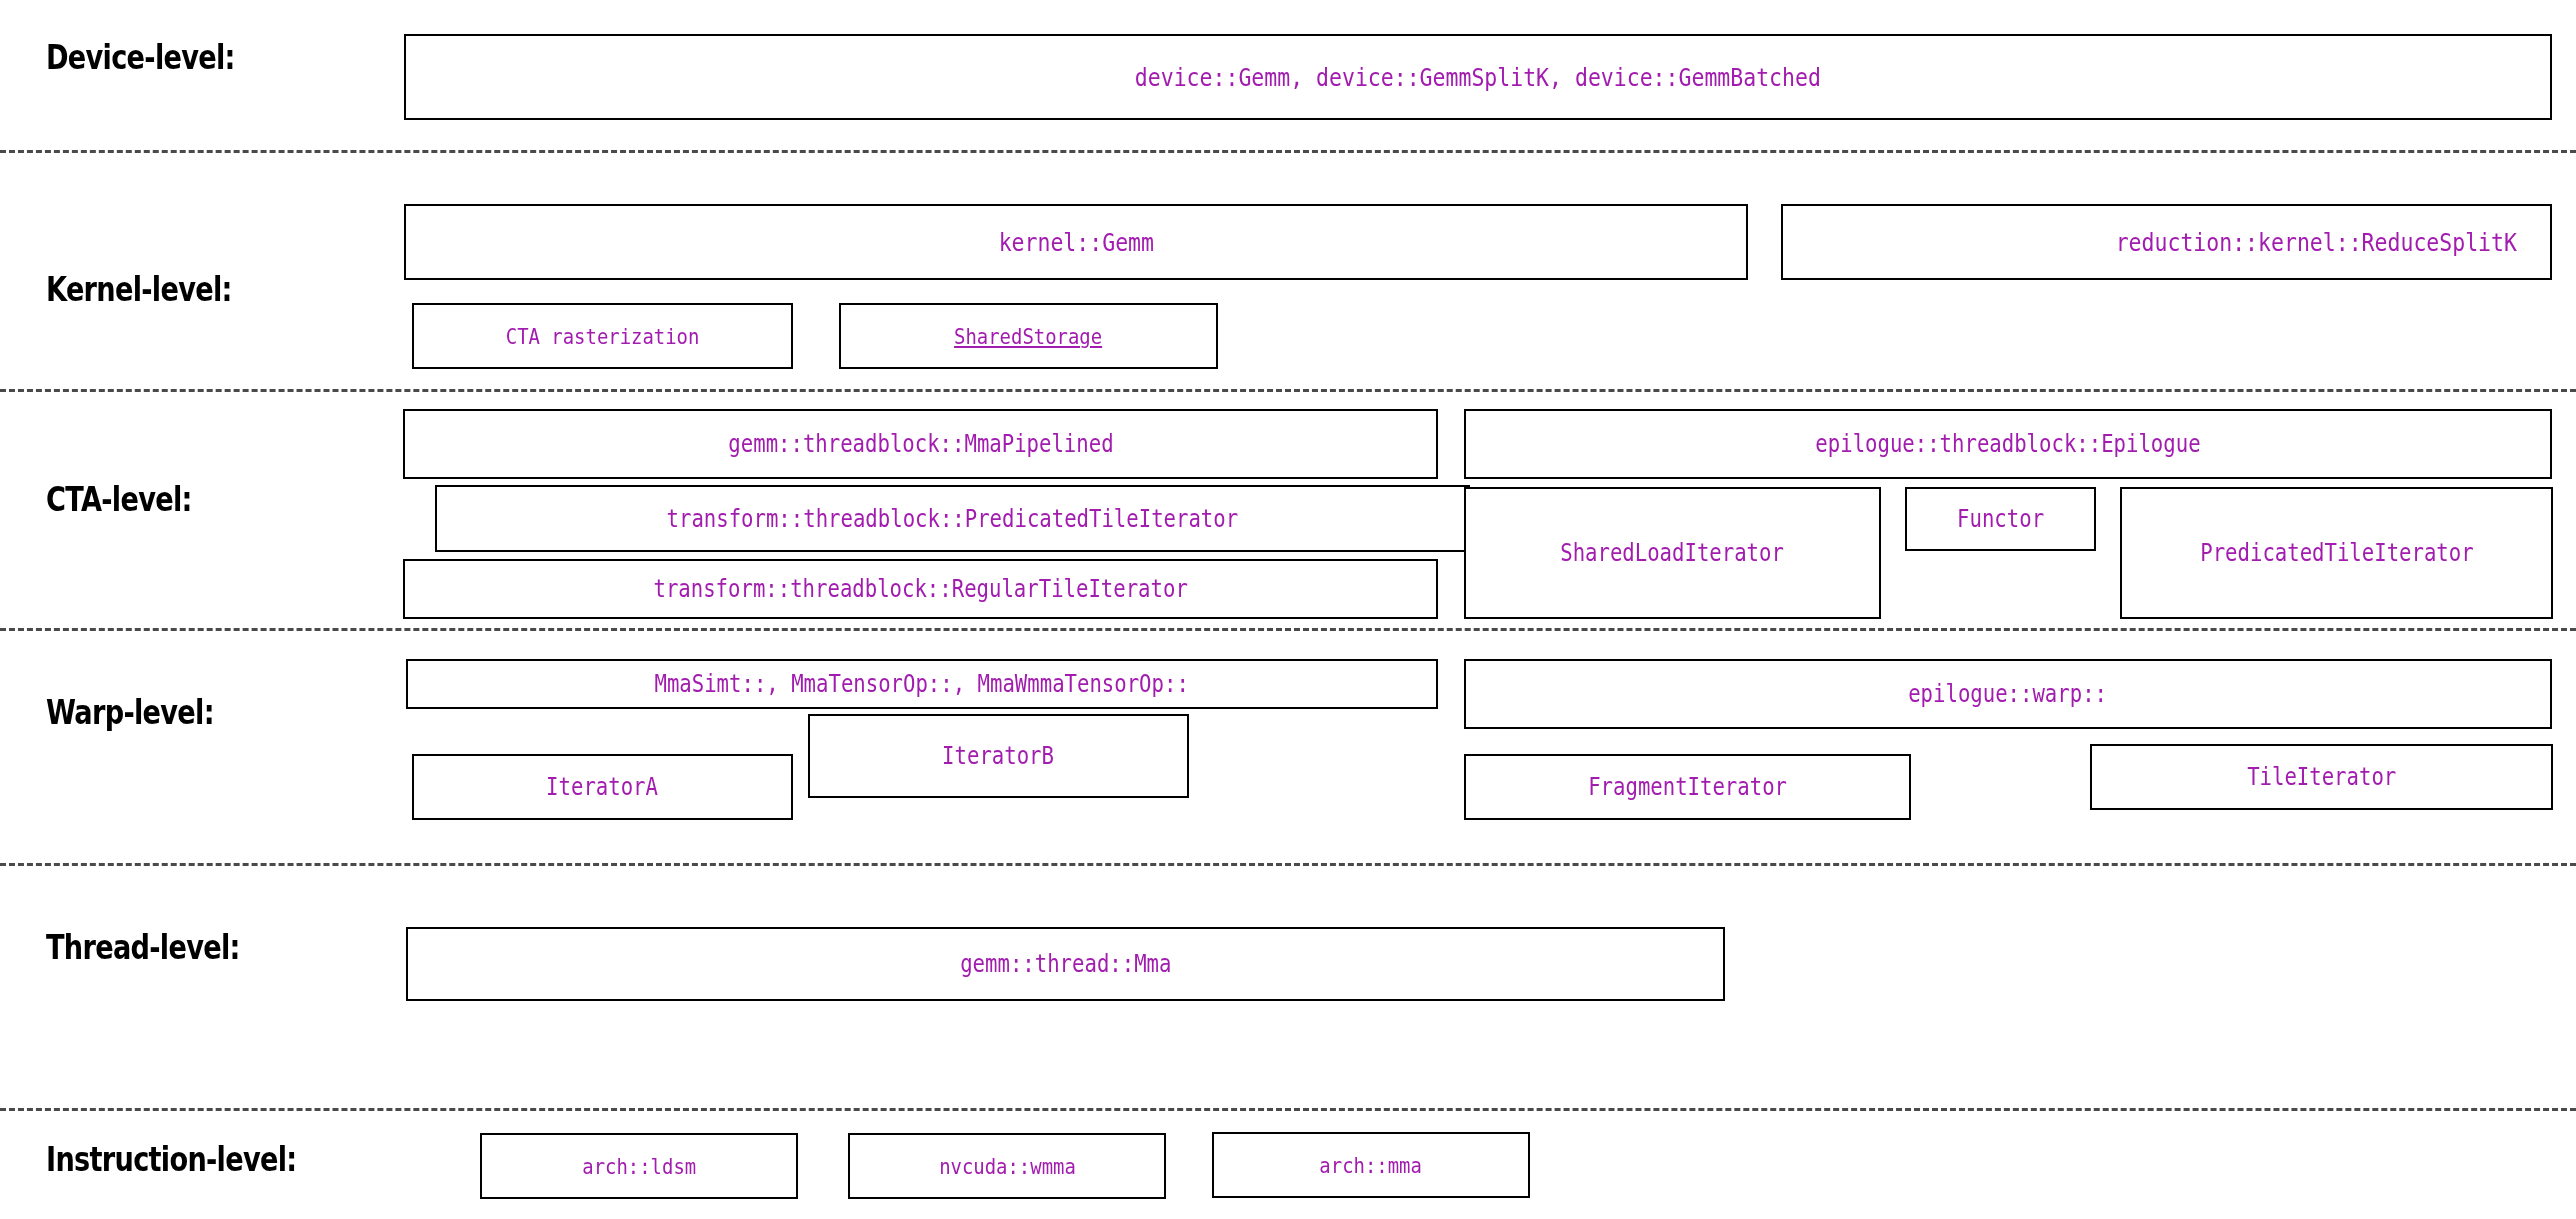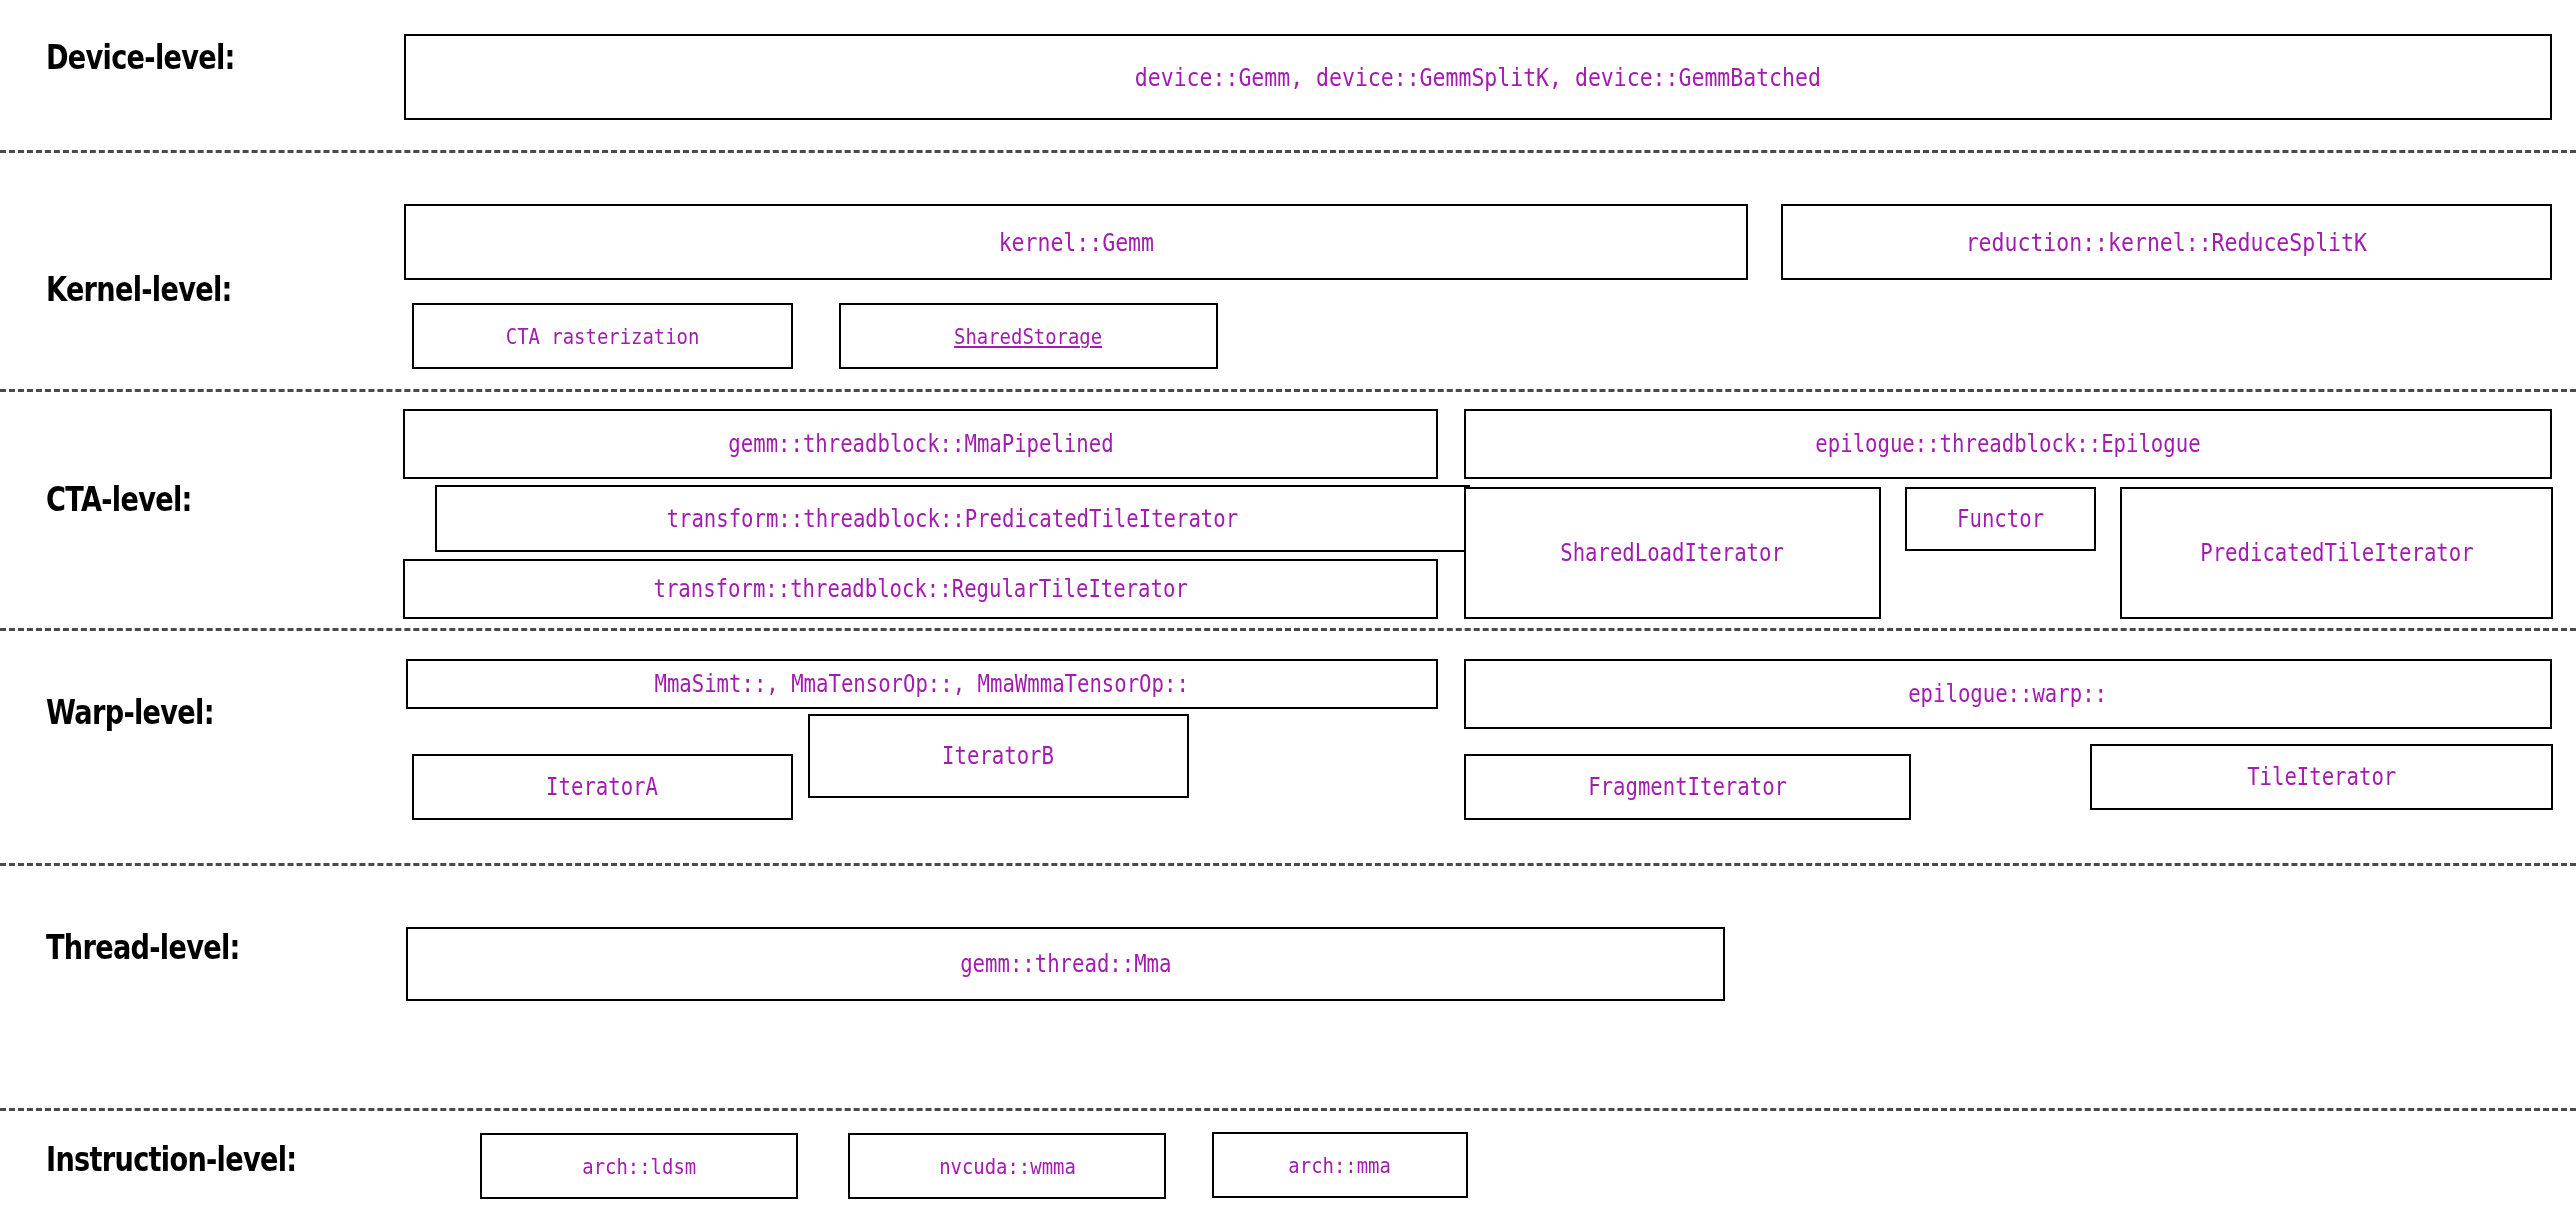--- a/index.html
+++ b/index.html
@@ -74,21 +74,21 @@
 </div>
 
 <div class="sep" style="top:150px;"></div>
 
 <div class="tier-label" style="left:46px; top:272px;">Kernel-level:</div>
 
 <div class="box t-lg" style="left:404px; top:204px; width:1344px; height:76px;">
   <span>kernel::Gemm</span>
 </div>
 
-<div class="box t-lg" style="left:1781px; top:204px; width:771px; height:76px;">
+<div class="box t-lg" style="left:1781px; top:204px; width:771px; height:76px;justify-content:flex-end;">
   <span>reduction::kernel::ReduceSplitK</span>
 </div>
 
 <div class="box t-sm" style="left:412px; top:303px; width:381px; height:66px;">
   <span>CTA rasterization</span>
 </div>
 
 <div class="box t-sm" style="left:839px; top:303px; width:379px; height:66px;text-decoration:underline;">
   <span>SharedStorage</span>
 </div>
@@ -166,16 +166,16 @@
 <div class="tier-label" style="left:46px; top:1142px;">Instruction-level:</div>
 
 <div class="box t-sm" style="left:480px; top:1133px; width:318px; height:66px;">
   <span>arch::ldsm</span>
 </div>
 
 <div class="box t-sm" style="left:848px; top:1133px; width:318px; height:66px;">
   <span>nvcuda::wmma</span>
 </div>
 
-<div class="box t-sm" style="left:1212px; top:1132px; width:256px; height:66px;">
+<div class="box t-sm" style="left:1212px; top:1132px; width:318px; height:66px;">
   <span>arch::mma</span>
 </div>
 
 
 </body></html>

